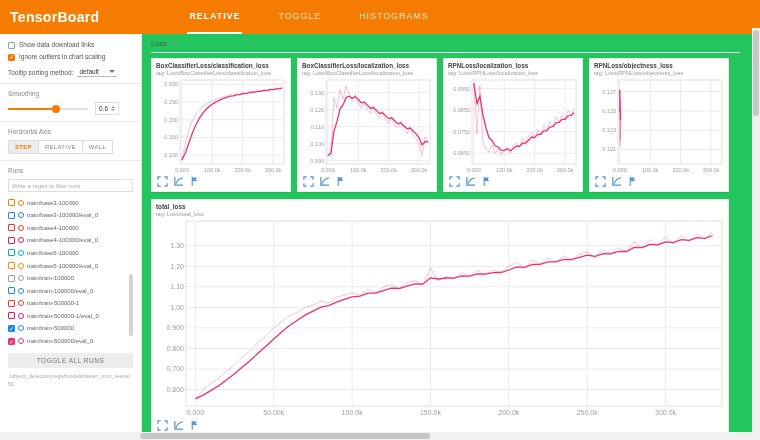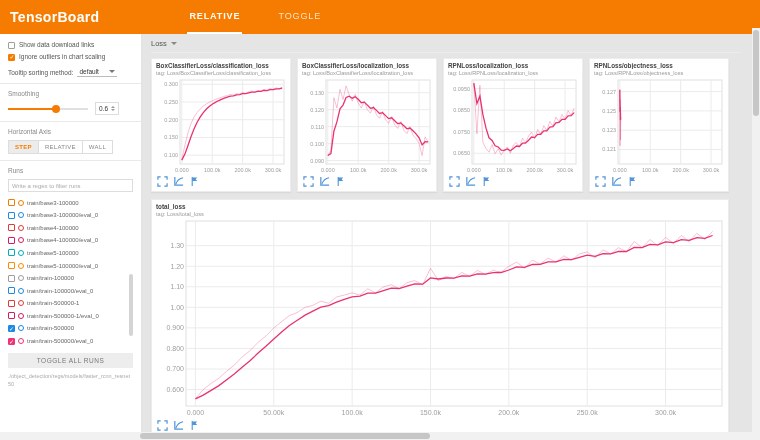--- a/index.html
+++ b/index.html
@@ -40,21 +40,21 @@
   .regex-input::placeholder{color:#aaa;}
   .run-list{margin-top:4px;height:152px;overflow:hidden;position:relative;padding-right:7px;}
   .run-row{display:flex;align-items:center;gap:3px;height:12.6px;cursor:pointer;}
   .run-cb{width:7px;height:7px;border:1px solid;border-radius:1px;font-size:6px;color:#fff;line-height:7px;text-align:center;flex-shrink:0;background:#fff;}
   .run-radio{width:6px;height:6px;border:1px solid;border-radius:50%;flex-shrink:0;background:#fff;}
   .run-label{white-space:nowrap;overflow:hidden;text-overflow:ellipsis;font-size:6px;color:#666;}
   .run-scroll{position:absolute;right:0;top:78px;width:4px;height:62px;background:#d4d4d4;border-radius:2px;}
   .toggle-all{margin-top:5px;background:#ededed;color:#777;text-align:center;padding:4px 0;font-size:6.5px;letter-spacing:0.5px;cursor:pointer;}
   .caption{margin-top:5px;font-size:5.5px;color:#aaa;line-height:1.45;word-break:break-all;}
 
-  .main{flex:1;background:#e5e5e5;padding:3px 20px 0 9px;overflow:hidden;}
+  .main{flex:1;background:#22c55e;padding:3px 20px 0 9px;overflow:hidden;}
   .group-header{display:flex;align-items:center;gap:4px;font-size:7.5px;color:#555;padding:2px 0 4px 0;border-bottom:1px solid #ececec;margin-bottom:5px;}
   .caret{border:3px solid transparent;border-top-color:#888;margin-top:3px;}
   .cards-row{display:flex;gap:6px;}
   .card{background:#fff;border:1px solid #ececec;box-shadow:0 1px 1px rgba(0,0,0,0.05);padding:3px 4px 2px 4px;width:140px;}
   .card-title{font-size:6.3px;font-weight:bold;color:#424242;white-space:nowrap;overflow:hidden;text-overflow:ellipsis;}
   .card-tag{font-size:5.6px;color:#9a9a9a;white-space:nowrap;overflow:hidden;text-overflow:ellipsis;margin:1px 0 1px 0;}
   .chart-actions{display:flex;gap:4px;padding:2px 0 1px 0;}
   .icon-btn{width:12px;height:12px;display:flex;align-items:center;justify-content:center;cursor:pointer;border-radius:2px;}
   .big-card{width:578px;margin-top:7px;}
   .chart-box{line-height:0;}
@@ -65,20 +65,21 @@
   .hscroll .thumb{position:absolute;top:1px;left:140px;width:290px;height:6px;background:#c6c6c6;border-radius:3px;}
 </style>
 </head>
 <body>
 
 <div class="header">
   <div class="app-title">TensorBoard</div>
   <div class="nav">
       <span class="tab active">RELATIVE</span>
       <span class="tab">TOGGLE</span>
+      <span class="tab">HISTOGRAMS</span>
     </div>
 </div>
 
 <div class="layout">
   <aside class="sidebar">
     <div class="opt-row">
       <span class="cb"></span>
       <span>Show data download links</span>
     </div>
     <div class="opt-row">

